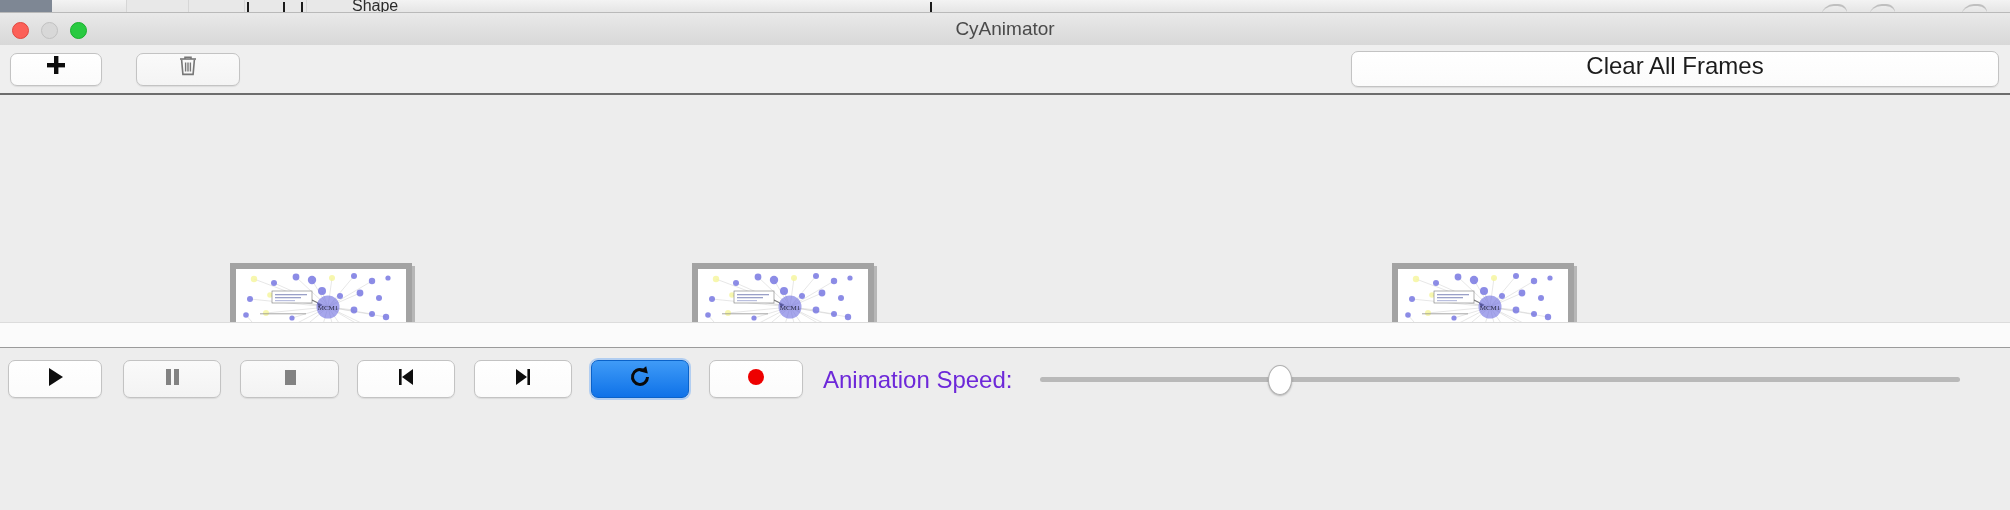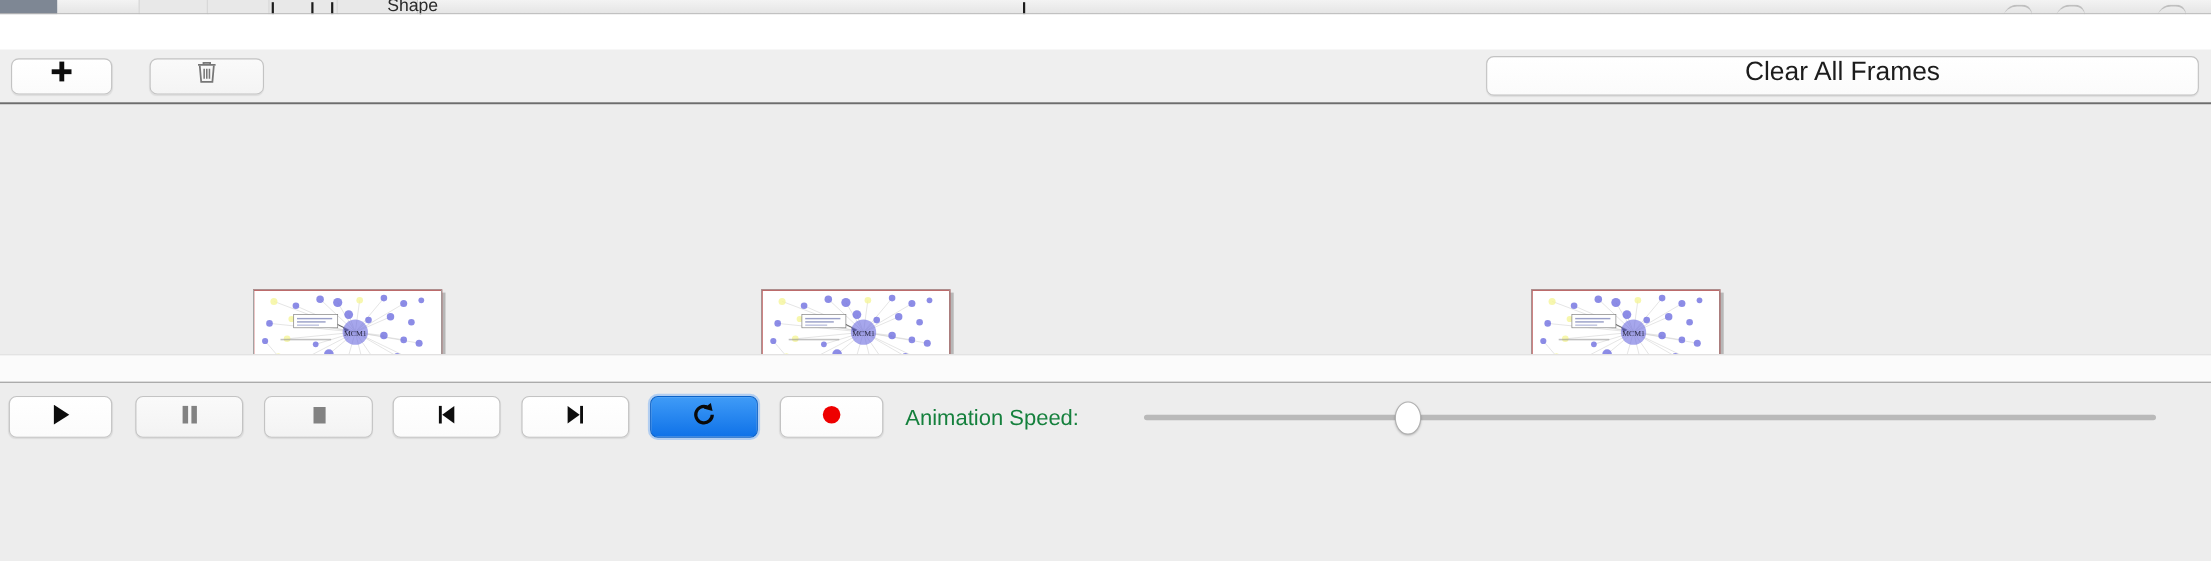--- a/index.html
+++ b/index.html
@@ -135,22 +135,22 @@
     left: 0; top: 95px;
     width: 2010px; height: 227px;
     background: #ededed;
     overflow: hidden;
   }
 
   .frame {
     position: absolute;
     top: 168px;
     width: 170px; height: 78px;
-    background: #b91c1c;
-    border: 1px solid #a3a3a3;
+    background: #0369a1;
+    border: 6px solid #a3a3a3;
     box-shadow: 3px 3px 0 0 #b7b7b7;
     overflow: hidden;
   }
   .frame .net { position: absolute; left: 0; top: 0; width: 100%; height: 100%; }
 
   
   .hscroll-track {
     position: absolute;
     left: 0; top: 322px;
     width: 2010px; height: 24px;
@@ -192,22 +192,22 @@
   #stop-button       { left: 240px;  width: 99px; }
   #skip-start-button { left: 357px;  width: 98px; }
   #skip-end-button   { left: 474px;  width: 98px; }
   #loop-button       { left: 591px;  width: 98px; }
   #record-button     { left: 709px;  width: 94px; }
 
   .speed-label {
     position: absolute;
     left: 823px; top: 14px;
     line-height: 36px;
-    font-size: 20px;
-    color: #15803d;
+    font-size: 24px;
+    color: #6d28d9;
     font-family: "Liberation Sans", sans-serif;
     white-space: nowrap;
   }
   .slider {
     position: absolute;
     left: 1040px; top: 29px;
     width: 920px; height: 5px;
   }
   .slider-track {
     position: absolute;
@@ -241,20 +241,26 @@
     <div class="notch" style="left:283px;"></div>
     <div class="notch" style="left:301px;"></div>
     <div class="notch" style="left:930px;"></div>
     <div class="shape-label">Shape</div>
     <div class="curve" style="left:1822px;"></div>
     <div class="curve" style="left:1870px;"></div>
     <div class="curve" style="left:1962px;"></div>
     <div class="tabline"></div>
   </div>
 
+  <div class="titlebar">
+    <div class="traffic close"></div>
+    <div class="traffic min"></div>
+    <div class="traffic zoom"></div>
+    <div class="title-text">CyAnimator</div>
+  </div>
 
   <div class="toolbar">
     <div class="btn" id="add-frame-button">
       <span class="plus-icon">
         <svg width="22" height="22" viewBox="0 0 22 22" aria-hidden="true">
           <rect x="9" y="2" width="4.4" height="18" fill="#0d0d0d"></rect>
           <rect x="2" y="9" width="18" height="4.4" fill="#0d0d0d"></rect>
         </svg>
       </span>
     </div>

